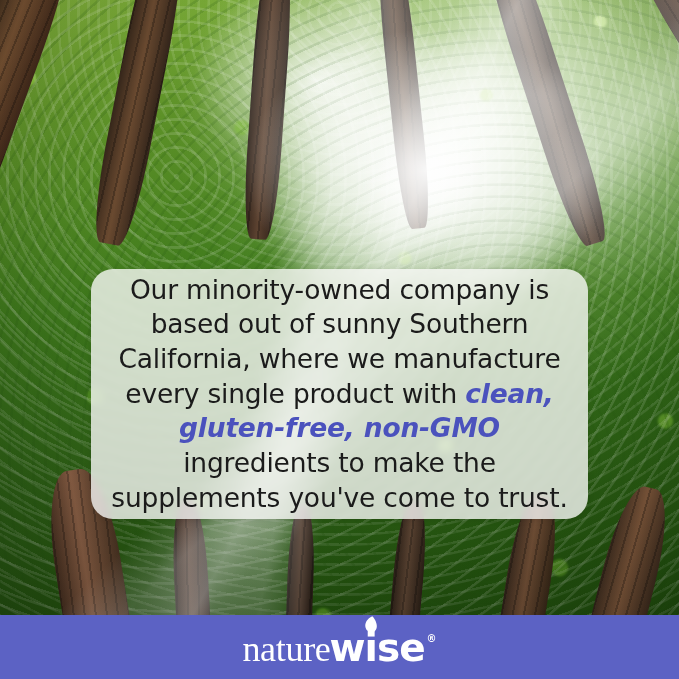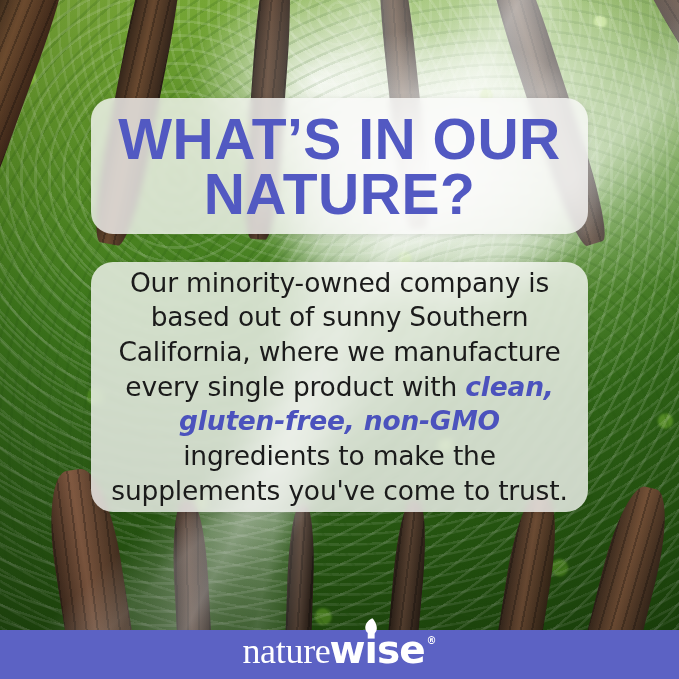--- a/index.html
+++ b/index.html
@@ -137,21 +137,21 @@
     font-family: "Liberation Sans", sans-serif;
     font-weight: 700;
     font-size: 57px;
     line-height: 0.97;
     letter-spacing: 0.5px;
     color: #5259c2;
     text-transform: uppercase;
   }
 
   .card-body {
-    top: 262px;
+    top: 269px;
     height: 250px;
     padding: 20px 18px;
     display: flex;
     align-items: center;
     justify-content: center;
   }
 
   .bodytext {
     margin: 0;
     text-align: center;
@@ -167,23 +167,24 @@
     font-weight: 700;
     font-style: italic;
   }
 
   
   .footer {
     position: absolute;
     left: 0;
     right: 0;
     bottom: 0;
-    height: 49px;
+    height: 64px;
     background: #5c62c4;
     display: flex;
+    align-items: center;
     justify-content: center;
   }
 
   .logo {
     position: relative;
     display: inline-flex;
     align-items: baseline;
     color: #ffffff;
     line-height: 1;
   }
@@ -268,23 +269,20 @@
       </div>
     <div class="trunk" style="left:624px; top:488px; width:54px; height:225px; transform:rotate(14deg); background:linear-gradient(90deg,#402e20,#80593c 45%,#3e2c1e 100%);">
       <div class="bark"></div>
       </div>
 
     <div class="sunhaze"></div>
     <div class="sunrays"></div>
     <div class="vignette"></div>
   </div>
 
-  <div class="card card-headline">
-    <h1 class="headline">WHAT’S IN OUR NATURE?</h1>
-  </div>
 
   <div class="card card-body">
     <p class="bodytext"><span>Our minority-owned company is based out of sunny Southern California, where we manufacture every single product with </span><span class="em">clean, gluten-free, non-GMO</span><span> ingredients to make the supplements you've come to trust.</span></p>
   </div>
 
   <div class="footer">
     <div class="logo">
       <span class="logo-nature">nature</span>
         <span class="logo-wise">wise</span>
         <span class="logo-reg">®</span>

